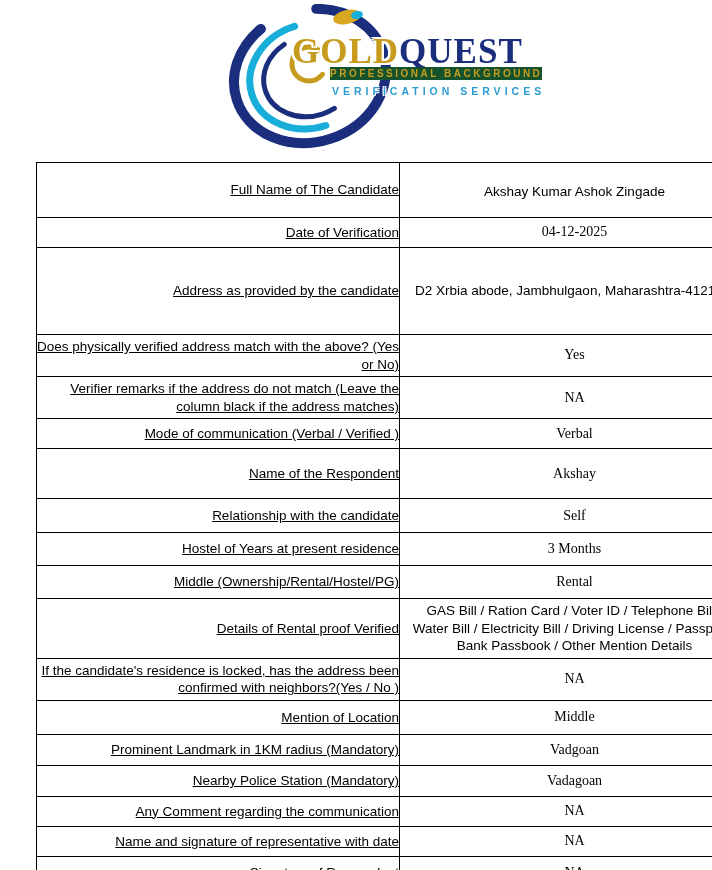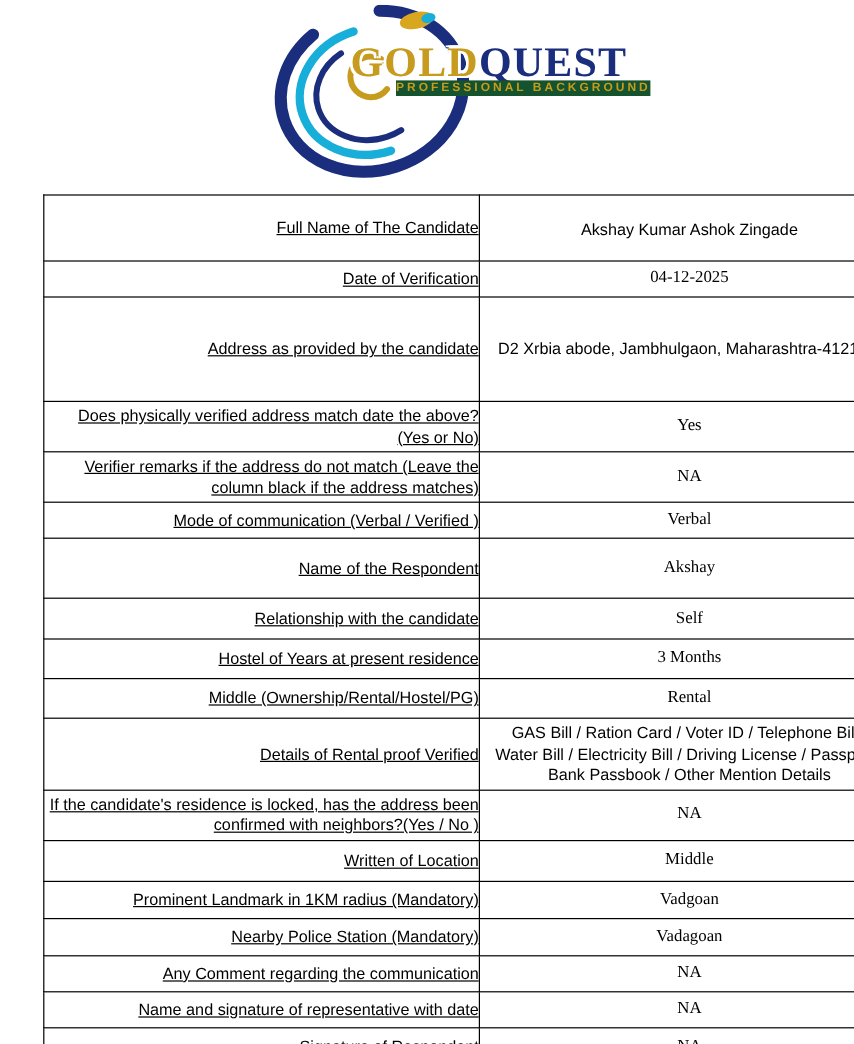--- a/index.html
+++ b/index.html
@@ -123,38 +123,39 @@
         <ellipse cx="156" cy="72" rx="47" ry="40" transform="rotate(-18 156 72)" stroke="#1B2E7D" stroke-width="5" stroke-dasharray="135 139" stroke-dashoffset="-55"></ellipse>
         <circle cx="155" cy="60" r="17" stroke="#C79B1D" stroke-width="5" stroke-dasharray="85 22" stroke-dashoffset="-11"></circle>
       </g>
       <ellipse cx="193" cy="13" rx="14" ry="7" fill="#D9A71F" transform="rotate(-12 193 13)"></ellipse>
       <ellipse cx="203" cy="11" rx="6" ry="4" fill="#17AED9" transform="rotate(-12 203 11)"></ellipse>
     </svg>
     <div class="brand">
       <span class="gold">GOLD</span><span class="navy">QUEST</span>
     </div>
     <div class="tagline-top">PROFESSIONAL BACKGROUND</div>
+    <div class="tagline-bottom">VERIFICATION  SERVICES</div>
   </div>
 
   <table class="form">
     <tbody>
       <tr style="height:55px">
         <td class="label">Full Name of The Candidate</td>
         <td class="value sans-val va-top">Akshay Kumar Ashok Zingade</td>
       </tr>
       <tr style="height:30px">
         <td class="label">Date of Verification</td>
         <td class="value serif">04-12-2025</td>
       </tr>
       <tr style="height:87px">
         <td class="label">Address as provided by the candidate</td>
         <td class="value sans-val">D2 Xrbia abode, Jambhulgaon, Maharashtra-412106.</td>
       </tr>
       <tr style="height:33px">
-        <td class="label">Does physically verified address match date the above? (Yes or No)</td>
+        <td class="label">Does physically verified address match with the above? (Yes or No)</td>
         <td class="value serif">Yes</td>
       </tr>
       <tr style="height:33px">
         <td class="label">Verifier remarks if the address do not match (Leave the column black if the address matches)</td>
         <td class="value serif">NA</td>
       </tr>
       <tr style="height:30px">
         <td class="label">Mode of communication (Verbal / Verified )</td>
         <td class="value serif">Verbal</td>
       </tr>
@@ -176,21 +177,21 @@
       </tr>
       <tr style="height:52px">
         <td class="label">Details of Rental proof Verified</td>
         <td class="value sans-val">GAS Bill / Ration Card / Voter ID / Telephone Bill / Water Bill / Electricity Bill / Driving License / Passport / Bank Passbook / Other Mention Details</td>
       </tr>
       <tr style="height:34px">
         <td class="label">If the candidate's residence is locked, has the address been confirmed with neighbors?(Yes / No )</td>
         <td class="value serif">NA</td>
       </tr>
       <tr style="height:34px">
-        <td class="label">Written of Location</td>
+        <td class="label">Mention of Location</td>
         <td class="value serif">Middle</td>
       </tr>
       <tr style="height:31px">
         <td class="label">Prominent Landmark in 1KM radius (Mandatory)</td>
         <td class="value serif">Vadgoan</td>
       </tr>
       <tr style="height:31px">
         <td class="label">Nearby Police Station (Mandatory)</td>
         <td class="value serif">Vadagoan</td>
       </tr>

